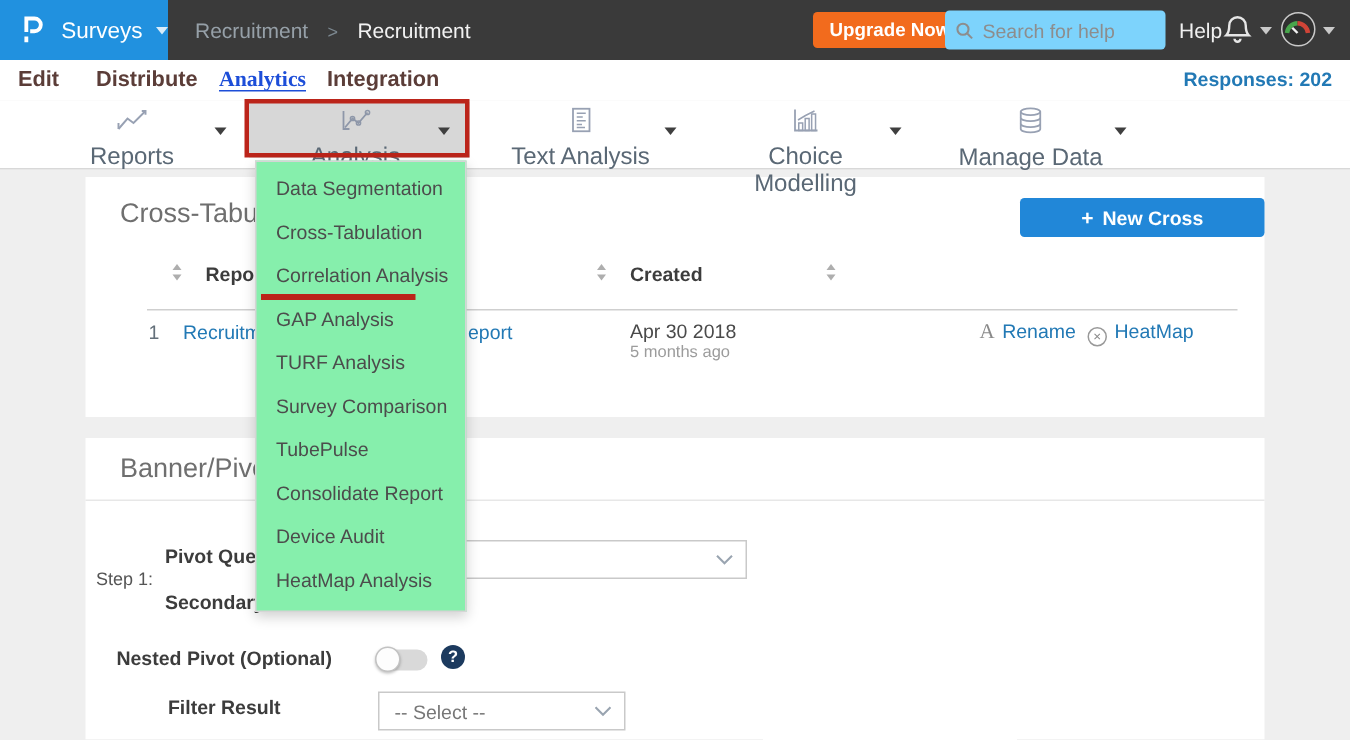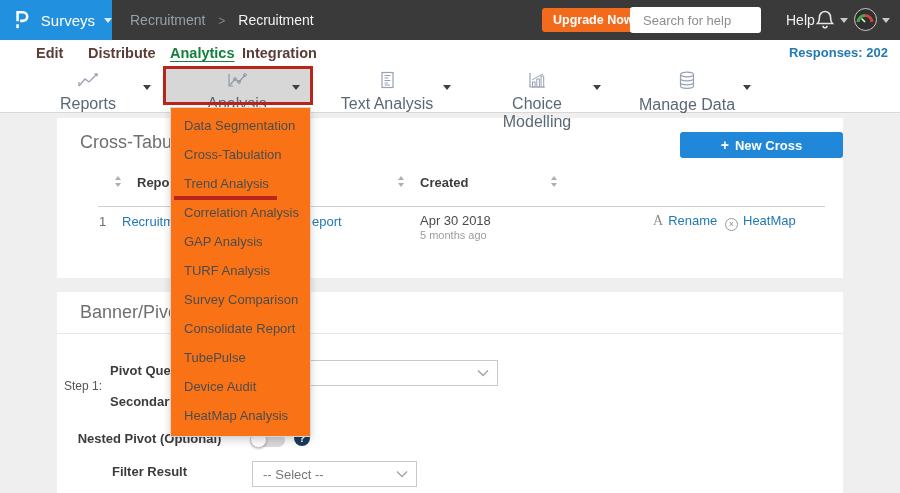--- a/index.html
+++ b/index.html
@@ -12,33 +12,33 @@
   .logo-box { position:absolute; left:0; top:0; width:112px; height:40px; background:#2191df; display:flex; align-items:center; cursor:pointer; }
   .logo-p { margin-left:12px; }
   .surveys-lbl { color:#fff; font-size:15px; margin-left:10px; }
   .caret { width:0; height:0; border-left:4px solid transparent; border-right:4px solid transparent; border-top:5px solid #fff; display:inline-block; }
   .logo-caret { margin-left:9px; border-top-color:#d8ecfa; }
   .crumbs { position:absolute; left:130px; top:0; height:36px; line-height:40px; font-size:14px; }
   .crumb-muted { color:#96a0a8; cursor:pointer; }
   .crumb-sep { color:#7c8890; margin:0 9px; font-size:12px; }
   .crumb-current { color:#f2f2f2; }
   .upgrade-btn { position:absolute; left:542px; top:8px; height:24px; padding:0 11px; background:#f26b1d; border:none; border-radius:3px; color:#fff; font-weight:bold; font-size:12.5px; line-height:24px; cursor:pointer; font-family:"Liberation Sans",sans-serif; }
-  .searchbox { position:absolute; left:630px; top:7px; width:131px; height:26px; background:#ffffff; border-radius:3px; display:flex; align-items:center; padding:0 7px; }
+  .searchbox { position:absolute; left:630px; top:7px; width:147px; height:26px; background:#7dd3fc; border-radius:3px; display:flex; align-items:center; padding:0 7px; }
   .searchbox input { border:none; outline:none; background:transparent; font-size:13px; color:#444; width:115px; margin-left:6px; font-family:"Liberation Sans",sans-serif; }
   .searchbox input::placeholder { color:#8d8d8d; }
   .help-lbl { position:absolute; left:786px; top:0; height:40px; line-height:40px; color:#f0f0f0; font-size:14px; cursor:pointer; }
   .bell-wrap { position:absolute; left:815px; top:9px; cursor:pointer; }
   .bell-caret { position:absolute; left:840px; top:18px; border-top-color:#c9c9c9; }
   .avatar { position:absolute; left:854px; top:8px; width:23px; height:23px; border-radius:50%; border:1.5px solid #c9c9c9; background:#303030; overflow:hidden; cursor:pointer; }
   .avatar-caret { position:absolute; left:882px; top:18px; border-top-color:#c9c9c9; }
 
   
   .subnav { position:absolute; left:0; top:40px; width:900px; height:27px; background:#fff; z-index:9; }
-  .tab { position:absolute; top:0; height:26px; line-height:26px; font-size:14.5px; font-weight:600; color:#5b3d38; cursor:pointer;margin-left:24px; }
-  .tab.active { color:#15803d; text-decoration:underline; text-underline-offset:3px; }
+  .tab { position:absolute; top:0; height:26px; line-height:26px; font-size:14.5px; font-weight:600; color:#5b3d38; cursor:pointer; }
+  .tab.active { color:#1d4ed8; text-decoration:underline; text-underline-offset:3px;font-family:Liberation Serif, serif; }
   .responses { position:absolute; right:12px; top:0; height:26px; line-height:26px; font-size:13px; font-weight:600; color:#2279b5; }
 
   
   .toolbar { position:absolute; left:0; top:67px; width:900px; height:46px; background:#fff; border-bottom:1px solid #d8d8d8; z-index:8; }
   .analysis-bg { position:absolute; left:166px; top:1px; width:147px; height:37px; background:#d7d7d7; }
   .tool { position:absolute; top:4px; width:120px; text-align:center; cursor:pointer; }
   .tool .t-label { display:block; margin-top:2px; font-size:16px; color:#5a6875; }
   .tool-caret { position:absolute; top:18px; border-top-color:#3f3f3f; cursor:pointer; }
 
   
@@ -74,21 +74,21 @@
   .f-label { position:absolute; font-size:13px; font-weight:bold; color:#3c3c3c; }
   .f-label.ralign { left:0; width:185px; text-align:center; }
   .select { position:absolute; height:26px; background:#fff; border:1px solid #c9c9c9; cursor:pointer; }
   .select .chev { position:absolute; right:8px; top:8px; }
   .select .sel-val { position:absolute; left:10px; top:0; line-height:25px; font-size:13px; color:#777; }
   .toggle { position:absolute; left:195px; top:141px; width:33px; height:14px; background:#d9d9d9; border-radius:8px; cursor:pointer; }
   .toggle .knob { position:absolute; left:-2px; top:-2px; width:17px; height:17px; background:#fdfdfd; border:1px solid #c2c2c2; border-radius:50%; box-shadow:0 1px 2px rgba(0,0,0,.25); }
   .help-q { position:absolute; left:237px; top:138px; width:16px; height:16px; border-radius:50%; background:#1c3a5e; color:#fff; font-size:11px; font-weight:bold; text-align:center; line-height:16px; cursor:pointer; }
 
   
-  .menu { position:absolute; left:170px; top:107px; width:141px; padding:3px 15px 6px 0; background:#f97316; border:1px solid #d5d5d5; box-shadow:0 3px 8px rgba(0,0,0,.18); z-index:50; }
+  .menu { position:absolute; left:170px; top:107px; width:141px; padding:3px 15px 6px 0; background:#86efac; border:1px solid #d5d5d5; box-shadow:0 3px 8px rgba(0,0,0,.18); z-index:50; }
   .menu-item { position:relative; height:29px; line-height:29px; padding-left:13px; font-size:13px; color:#4c4c4c; cursor:pointer; white-space:nowrap; }
 </style>
 </head>
 <body>
 
 <div class="stage">
 
   <div class="topbar">
     <div class="logo-box">
       <svg class="logo-p" width="22" height="26" viewBox="0 0 22 26">
@@ -256,24 +256,23 @@
       <span class="sel-val">-- Select --</span>
       <svg class="chev" width="12" height="8" viewBox="0 0 12 8">
           <path d="M1 1.5 L6 6.5 L11 1.5" fill="none" stroke="#9aa5b1" stroke-width="1.4"></path>
         </svg>
     </div>
   </div>
 
   <div class="menu">
     <div class="menu-item">Data Segmentation</div>
     <div class="menu-item"><span>Cross-Tabulation</span><span class="red-underline"></span></div>
-    <div class="menu-item">Trend Analysis</div>
     <div class="menu-item">Correlation Analysis</div>
     <div class="menu-item">GAP Analysis</div>
     <div class="menu-item">TURF Analysis</div>
     <div class="menu-item">Survey Comparison</div>
+    <div class="menu-item">TubePulse</div>
     <div class="menu-item">Consolidate Report</div>
-    <div class="menu-item">TubePulse</div>
     <div class="menu-item">Device Audit</div>
     <div class="menu-item">HeatMap Analysis</div>
   </div>
 
 </div>
 
 </body></html>

